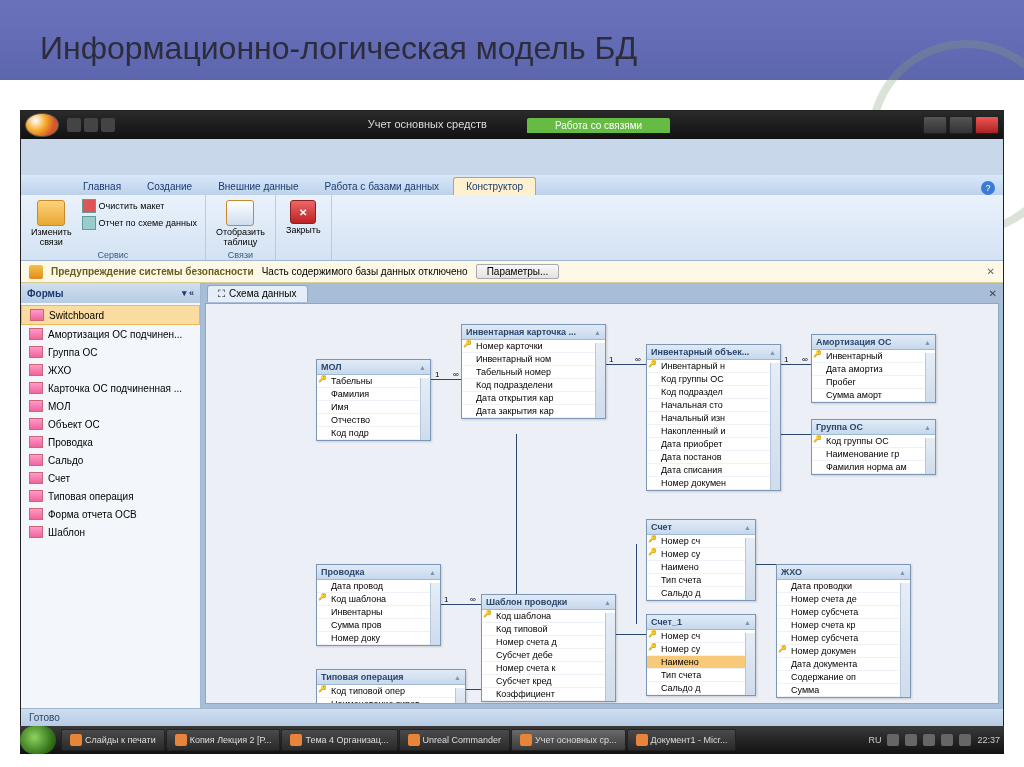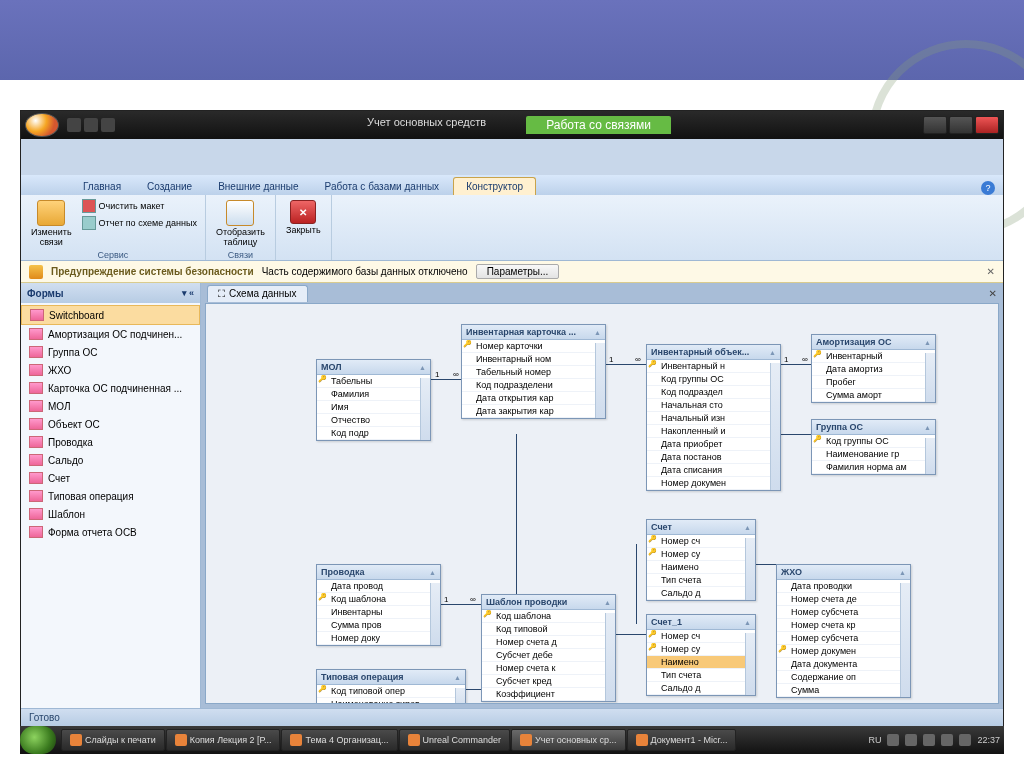--- a/index.html
+++ b/index.html
@@ -11,21 +11,21 @@
 .slide-title { position: absolute; top: 30px; left: 40px; font-size: 32px; color: #2c2c3a; z-index: 2; }
 
 .app-window { position: absolute; top: 110px; left: 20px; right: 20px; bottom: 40px; border: 1px solid #222; background: #c8d7ea; display: flex; flex-direction: column; font-size: 10px; }
 
 
 .titlebar { height: 28px; background: linear-gradient(#2a2a2a,#111); display: flex; align-items: center; color: #fff; }
 .office-btn { width: 34px; height: 24px; margin: 2px 4px; background: radial-gradient(circle at 30% 30%,#fff,#f5a623 40%,#d4572f 70%); border-radius: 50%; border:1px solid #555;}
 .qat { display:flex; gap:3px; margin-left:4px;}
 .qat span { width:14px; height:14px; background:#444; border-radius:2px;}
 .title-center { flex:1; text-align:center; font-size:11px; display:flex; justify-content:center; gap:40px;}
-.title-center .grp { background:#6b4; padding:2px 20px; border-radius:2px 2px 0 0; font-size:12px;}
+.title-center .grp { background:#6b4; padding:2px 28px; border-radius:2px 2px 0 0; font-size:10px;}
 .title-center .name { color:#ddd;}
 .win-btns { display:flex; margin-right:4px; gap:2px;}
 .win-btns span { width:24px; height:18px; background:linear-gradient(#555,#333); border:1px solid #222; border-radius:2px;}
 .win-btns .close { background:linear-gradient(#e55,#a22);}
 
 
 .tabrow { height:20px; background:linear-gradient(#d9e8fb,#bcd1ea); display:flex; align-items:flex-end; padding-left:50px; gap:2px;margin-top:36px;}
 .tabrow .tab { padding:3px 12px; font-size:10px; color:#1a3b6e; cursor:pointer;}
 .tabrow .tab.active { background:#fff0d0; border:1px solid #c9a34a; border-bottom:none; border-radius:3px 3px 0 0;}
 .tabrow .help { margin-left:auto; margin-right:8px; width:14px; height:14px; background:#3a7bd5; color:#fff; border-radius:50%; text-align:center; line-height:14px; font-size:9px;}
@@ -92,20 +92,21 @@
 .tb.active { background:linear-gradient(#6a6a6a,#3a3a3a);}
 .tb .ti { width:12px; height:12px; background:#e8833a; border-radius:2px;}
 .tray { margin-left:auto; display:flex; align-items:center; gap:6px; color:#ccc; font-size:9px;}
 .tray .ic { width:12px; height:12px; background:#666; border-radius:2px;}
 </style>
 </head>
 <body>
 
 <div class="slide">
   <div class="slide-bg"></div>
+  <div class="slide-title">Информационно-логическая модель БД</div>
 
   <div class="app-window">
 
     <div class="titlebar">
       <div class="office-btn"></div>
       <div class="qat">
           <span></span>
           <span></span>
           <span></span>
         </div>
@@ -225,25 +226,25 @@
             <div class="nav-item">
               <div class="fico"></div>
               <span>Счет</span>
             </div>
             <div class="nav-item">
               <div class="fico"></div>
               <span>Типовая операция</span>
             </div>
             <div class="nav-item">
               <div class="fico"></div>
+              <span>Форма отчета ОСВ</span>
+            </div>
+            <div class="nav-item">
+              <div class="fico"></div>
               <span>Шаблон</span>
-            </div>
-            <div class="nav-item">
-              <div class="fico"></div>
-              <span>Форма отчета ОСВ</span>
             </div>
           </div>
       </div>
 
       <div class="canvas-wrap">
         <div class="canvas-tab">
           <div class="ct">
               <span>⛶</span>
               <span>Схема данных</span>
             </div>

